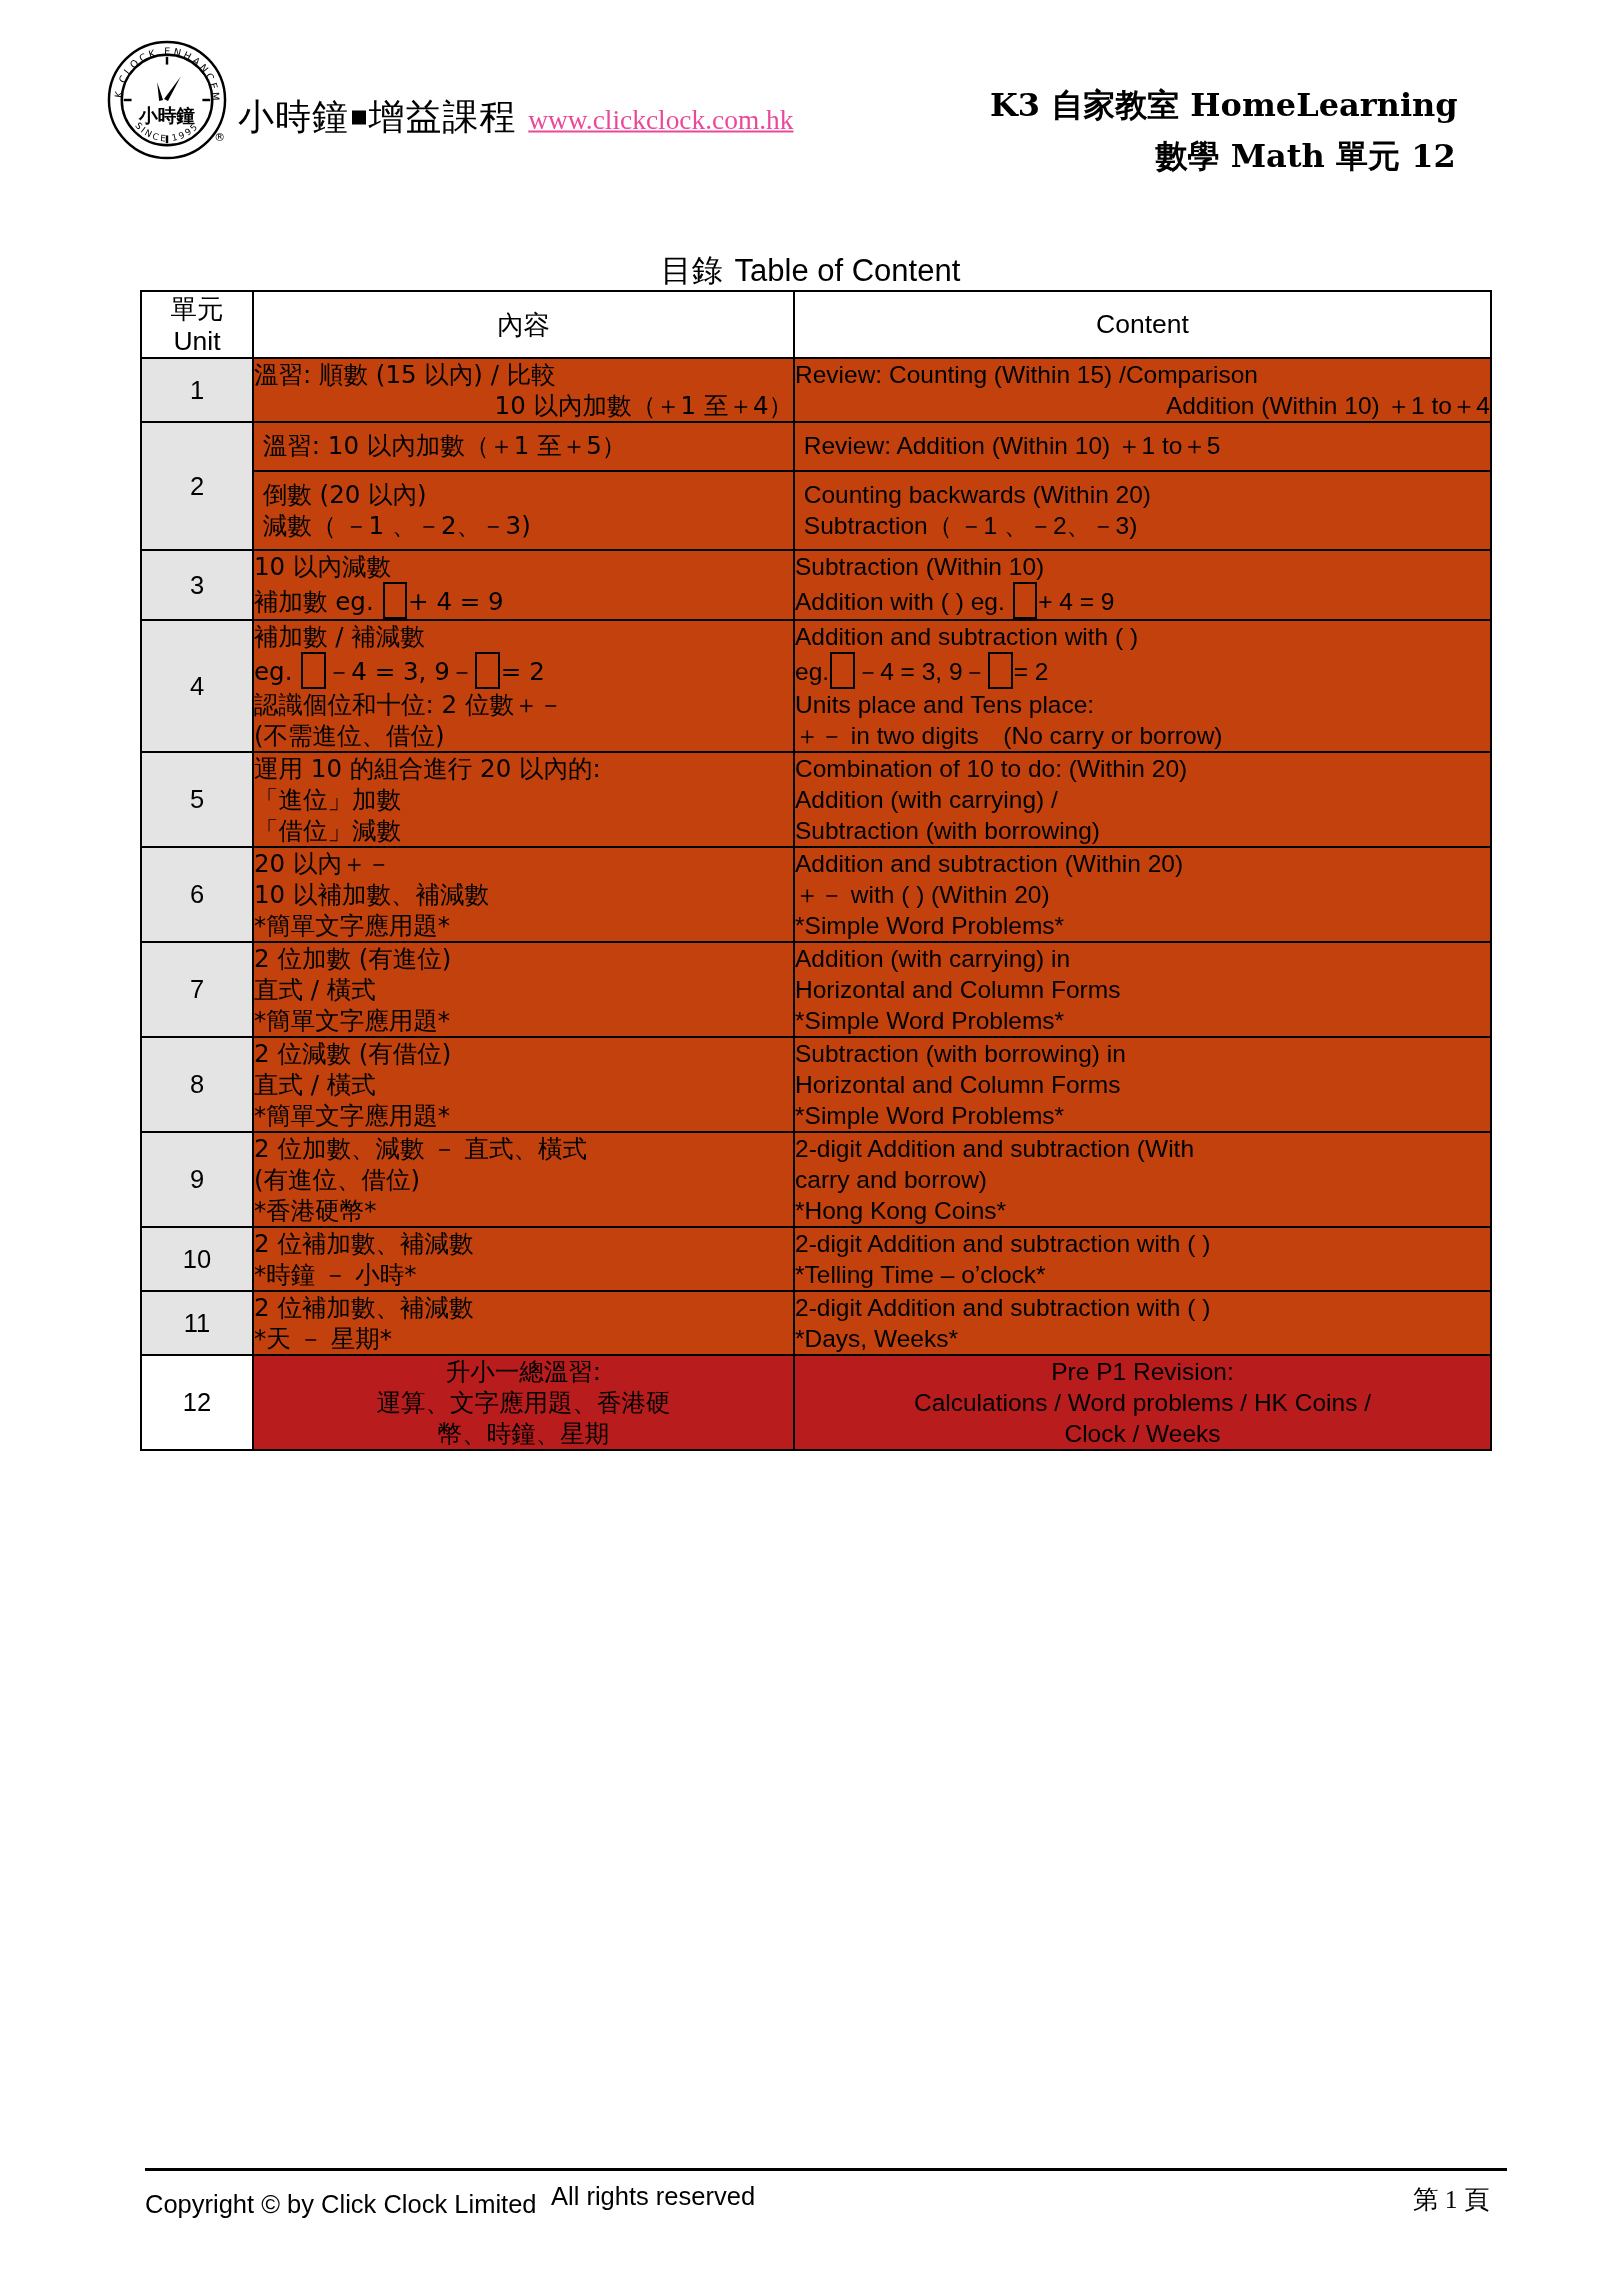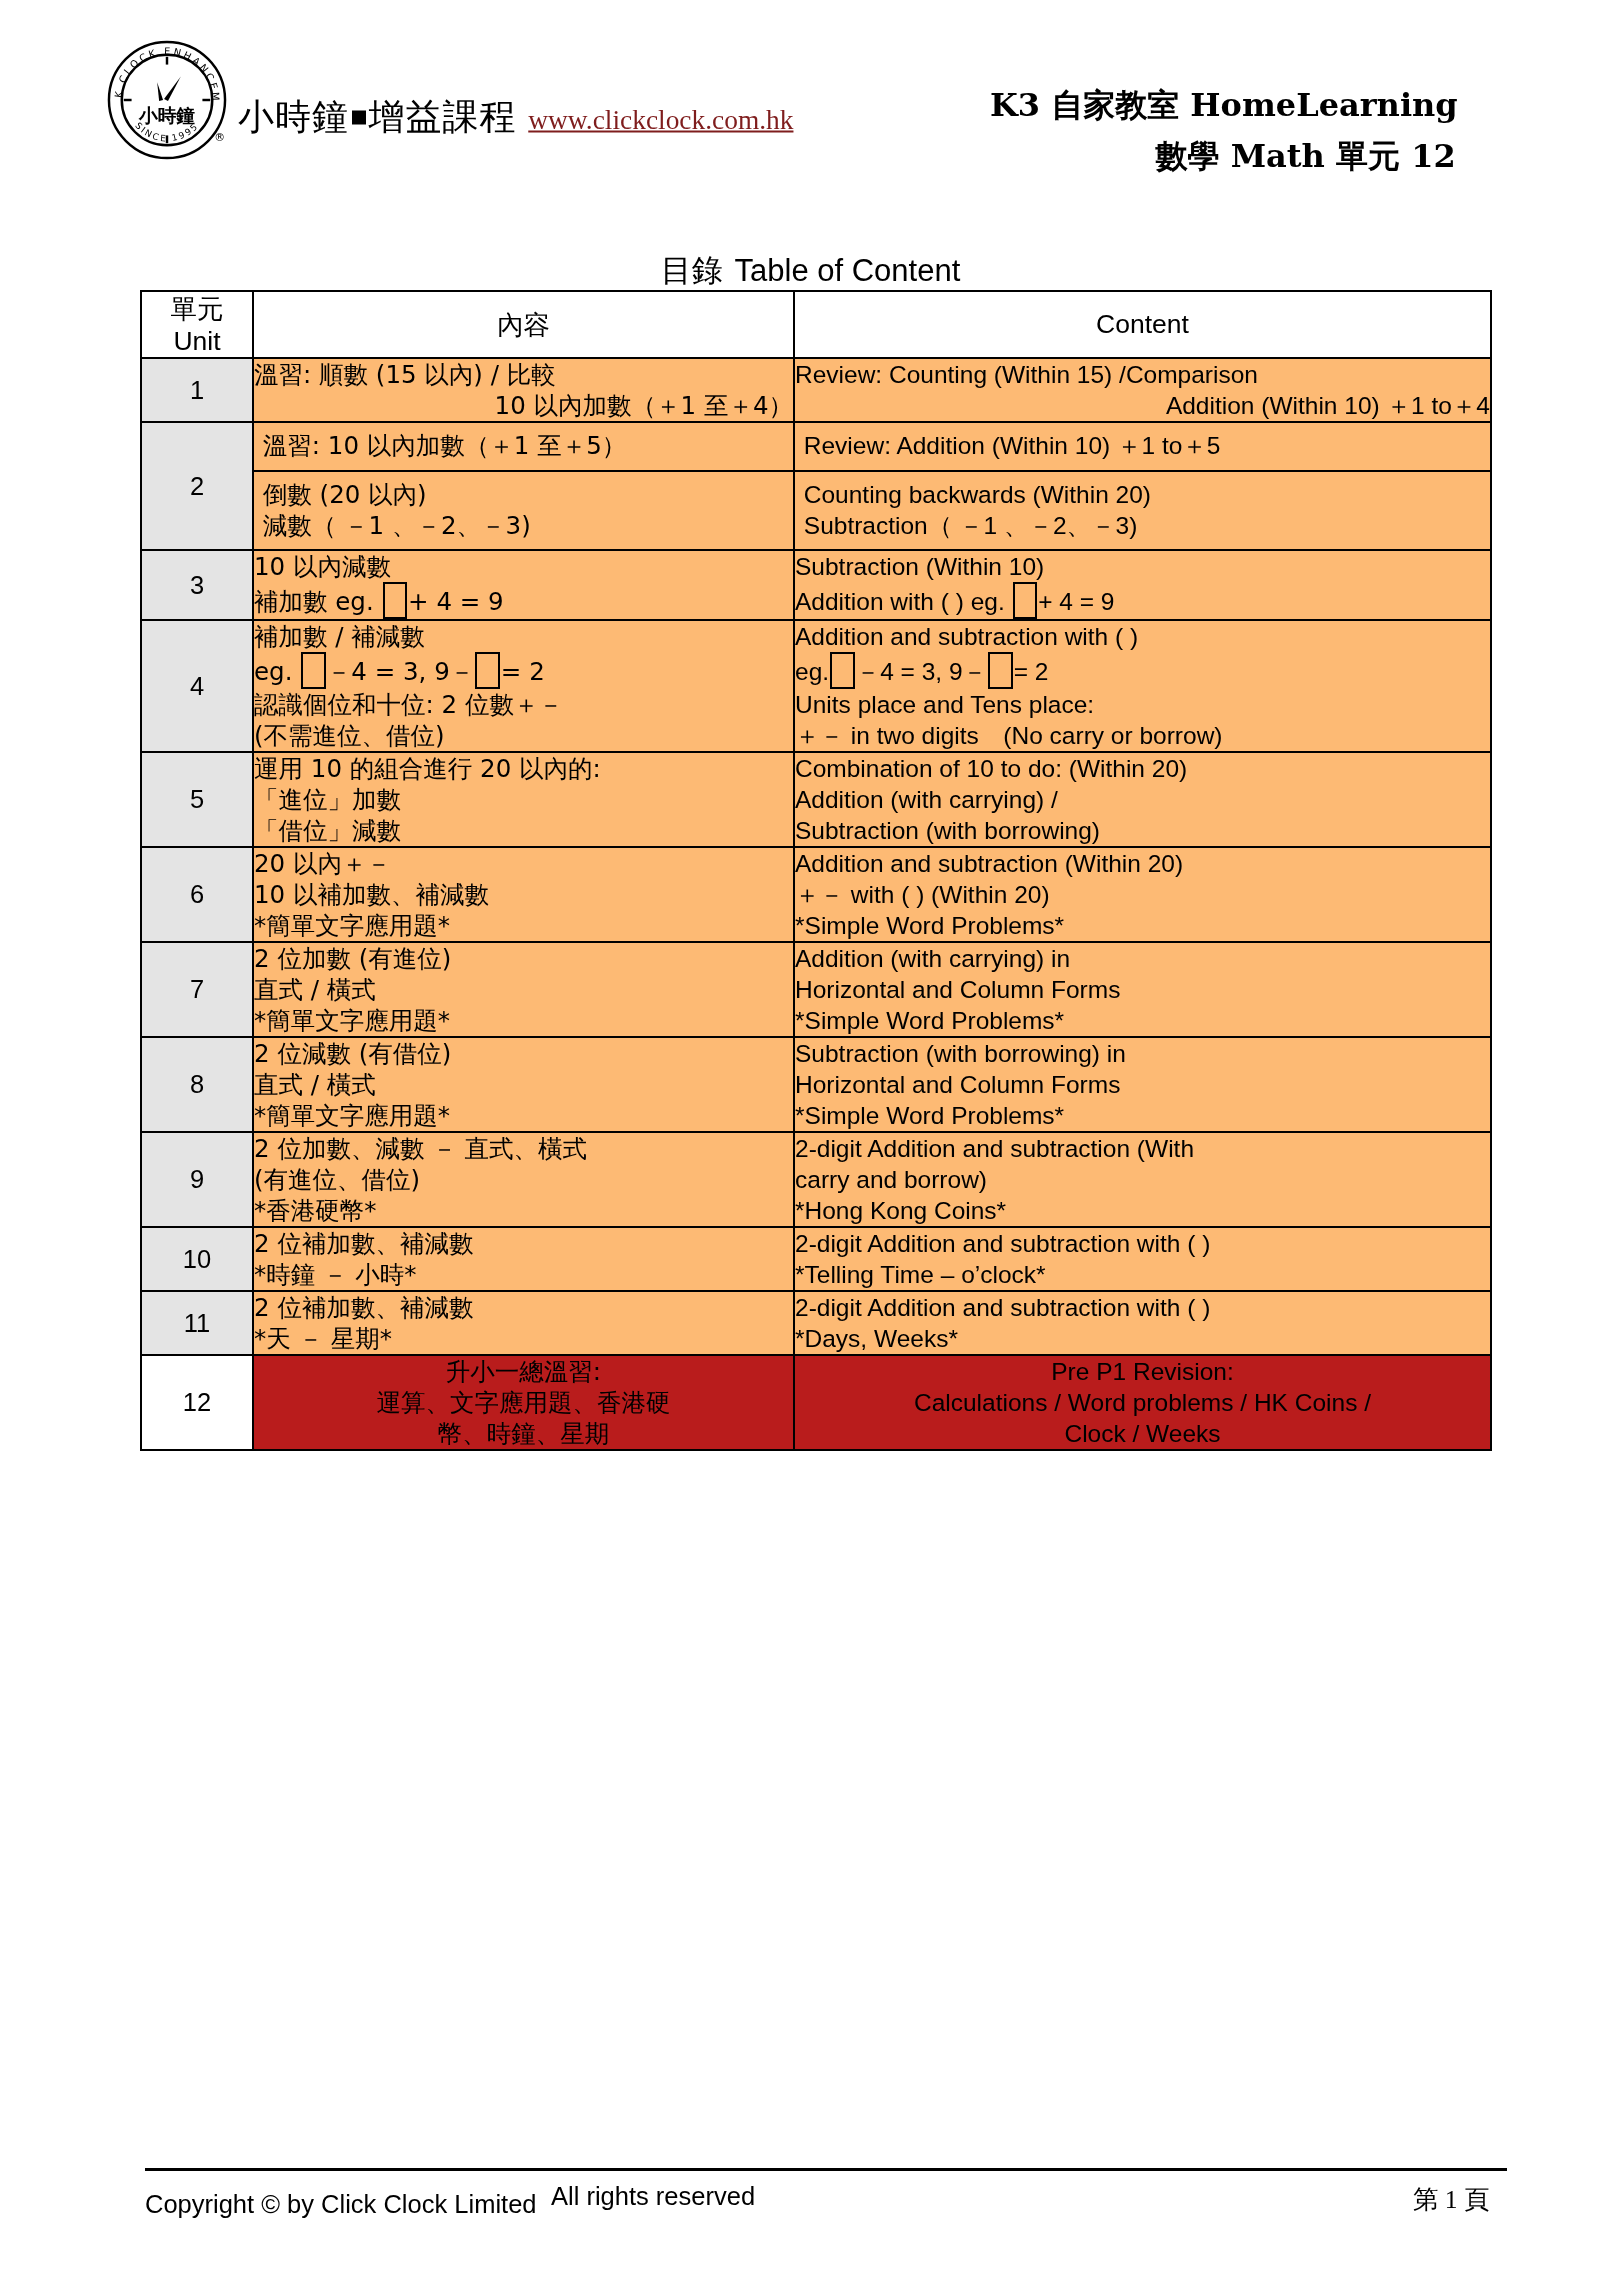--- a/index.html
+++ b/index.html
@@ -83,21 +83,21 @@
     display: inline-block;
     width: 13.7px;
     height: 13.7px;
     background: #000;
     margin: 0 2.9px 2px 2.9px;
     vertical-align: 2px;
   }
   .brand-url {
     font-family: "Liberation Serif", serif;
     font-size: 27.4px;
-    color: #7f1d1d;
+    color: #ec4899;
     text-decoration: underline;
     margin-left: 11.8px;
     letter-spacing: 0px;
   }
 
   .course-block {
     position: absolute;
     left: 990px;
     top: 80px;
     font-family: "Liberation Serif", serif;
@@ -177,21 +177,21 @@
 
   .unit-cell {
     text-align: center;
     font-family: "Liberation Sans", sans-serif;
     font-size: 25.5px;
     background: #e4e4e4;
   }
   .unit-cell.white { background: #ffffff; }
 
   .cell {
-    background: #fdba74;
+    background: #c2410c;
     padding: 6.9px 8.8px 8.8px 8.8px;
     font-size: 24.5px;
     line-height: 31px;
   }
   .cell.white { background: #b91c1c; text-align: center; }
   .cell.cn {
     font-family: "DejaVu Sans", sans-serif;
   }
   .cell.en {
     font-family: "Liberation Sans", sans-serif;

